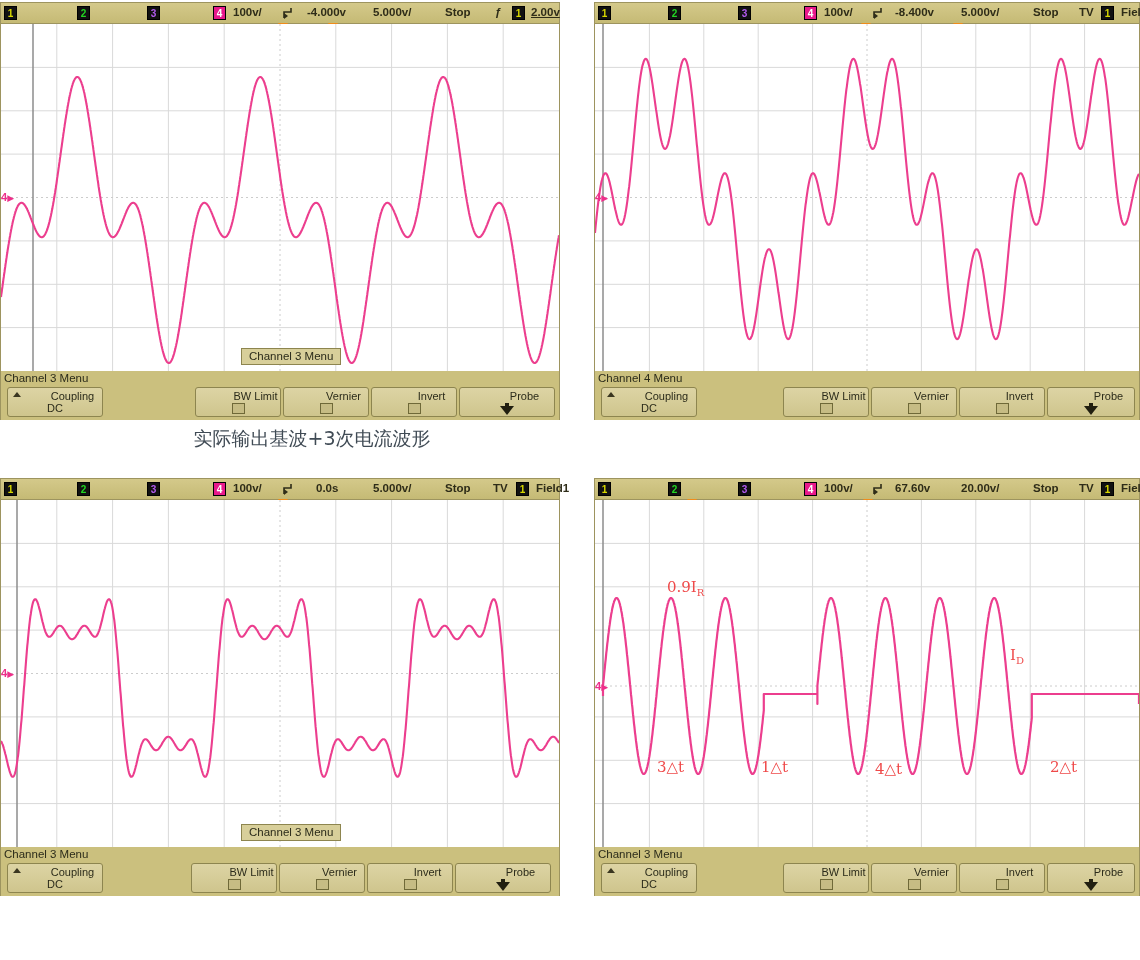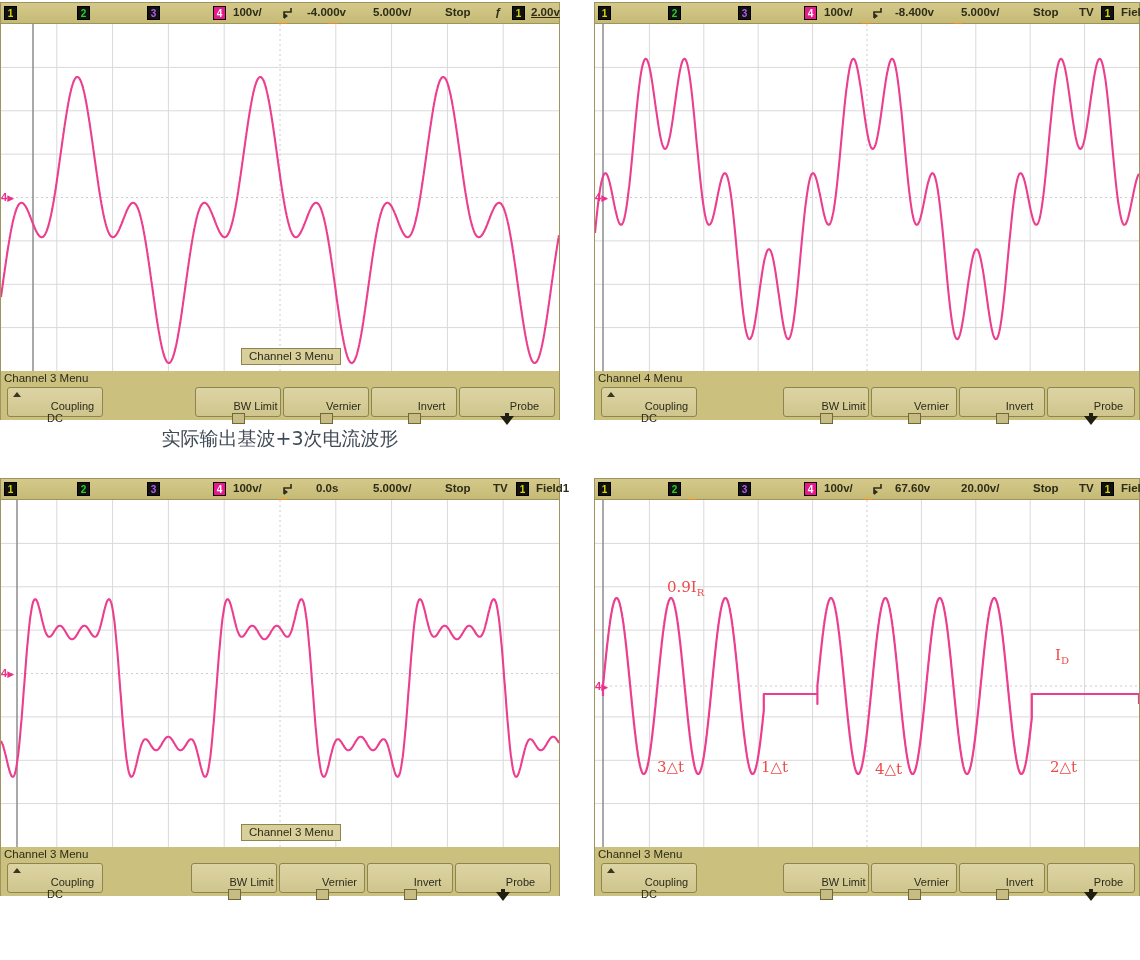--- a/index.html
+++ b/index.html
@@ -82,21 +82,21 @@
     position:absolute;top:16px;
     height:30px;
     background:linear-gradient(#ddd4a4,#cfc58d);
     border:1px solid #8d854f;
     border-radius:3px;
     box-sizing:border-box;
     color:#2b2b1a;
     font-size:11px;
     text-align:center;
   }
-  .skey .l1{display:block;margin-top:12px;line-height:12px;padding-left:35px;}
+  .skey .l1{display:block;margin-top:2px;line-height:12px;padding-left:35px;}
   .skey .l2{display:block;line-height:12px;}
   .skey .box{
     display:block;width:11px;height:9px;margin:1px auto 0 auto;
     background:#c6bc84;border:1px solid #6f6938;
   }
   .skey .uparrow{
     position:absolute;left:5px;top:4px;
     width:0;height:0;
     border-left:4px solid transparent;
     border-right:4px solid transparent;
@@ -218,21 +218,21 @@
           <span class="l1">Invert</span>
           <span class="box"></span>
         </div>
         <div class="skey" style="left:458px;width:96px;">
           <span class="l1">Probe</span>
           <span class="stem"></span>
           <span class="dnarrow"></span>
         </div>
       </div>
     </div>
-    <div class="caption" style="top:424px;">实际输出基波+3次电流波形</div>
+    <div class="caption" style="top:424px;margin-left:32px;">实际输出基波+3次电流波形</div>
   </div>
 
   <div class="fig" style="left:594px;top:2px;">
     <div class="scope" style="width:546px;height:418px;">
 
       <div class="statusbar">
         <span class="chip c1" style="left:3px;">1</span>
         <span class="chip c2" style="left:73px;">2</span>
         <span class="chip c3" style="left:143px;">3</span>
         <span class="chip c4" style="left:209px;">4</span>
@@ -433,21 +433,21 @@
             <line x1="489.6" y1="0" x2="489.6" y2="347"></line>
           </g>
           <line x1="0" y1="186" x2="544" y2="186" stroke="#cccccc" stroke-width="1" stroke-dasharray="2,3"></line>
           <line x1="272" y1="0" x2="272" y2="347" stroke="#cccccc" stroke-width="1" stroke-dasharray="2,3"></line>
           <line x1="8" y1="0" x2="8" y2="347" stroke="#8c8c8c" stroke-width="1.5"></line>
           <path id="trace4" fill="none" stroke="#ec3e8e" stroke-width="2.2" stroke-linejoin="round" d="M8.0,196.0 L8.0,186.0 L8.3,182.6 L8.7,179.2 L9.0,175.9 L9.3,172.5 L9.7,169.2 L10.0,165.8 L10.3,162.6 L10.7,159.3 L11.0,156.1 L11.3,152.9 L11.7,149.8 L12.0,146.7 L12.3,143.7 L12.7,140.8 L13.0,137.9 L13.3,135.1 L13.7,132.4 L14.0,129.7 L14.3,127.2 L14.7,124.7 L15.0,122.3 L15.3,120.0 L15.7,117.8 L16.0,115.7 L16.3,113.7 L16.7,111.9 L17.0,110.1 L17.3,108.4 L17.7,106.9 L18.0,105.5 L18.3,104.2 L18.7,103.0 L19.0,101.9 L19.3,101.0 L19.7,100.2 L20.0,99.5 L20.3,98.9 L20.7,98.5 L21.0,98.2 L21.3,98.0 L21.7,98.0 L22.0,98.1 L22.3,98.3 L22.7,98.7 L23.0,99.2 L23.3,99.8 L23.7,100.5 L24.0,101.4 L24.3,102.4 L24.7,103.5 L25.0,104.8 L25.3,106.1 L25.7,107.6 L26.0,109.2 L26.3,110.9 L26.7,112.7 L27.0,114.7 L27.3,116.7 L27.7,118.8 L28.0,121.1 L28.4,123.4 L28.7,125.8 L29.0,128.4 L29.4,131.0 L29.7,133.7 L30.0,136.4 L30.4,139.3 L30.7,142.2 L31.0,145.1 L31.4,148.2 L31.7,151.3 L32.0,154.4 L32.4,157.6 L32.7,160.8 L33.0,164.1 L33.4,167.4 L33.7,170.7 L34.0,174.1 L34.4,177.4 L34.7,180.8 L35.0,184.2 L35.4,187.6 L35.7,191.0 L36.0,194.4 L36.4,197.7 L36.7,201.1 L37.0,204.4 L37.4,207.7 L37.7,211.0 L38.0,214.2 L38.4,217.4 L38.7,220.5 L39.0,223.6 L39.4,226.7 L39.7,229.6 L40.0,232.6 L40.4,235.4 L40.7,238.2 L41.0,240.9 L41.4,243.5 L41.7,246.0 L42.0,248.4 L42.4,250.8 L42.7,253.0 L43.0,255.2 L43.4,257.2 L43.7,259.1 L44.0,261.0 L44.4,262.7 L44.7,264.3 L45.0,265.8 L45.4,267.2 L45.7,268.4 L46.0,269.5 L46.4,270.5 L46.7,271.4 L47.0,272.2 L47.4,272.8 L47.7,273.3 L48.0,273.7 L48.4,273.9 L48.7,274.0 L49.0,274.0 L49.4,273.8 L49.7,273.5 L50.0,273.1 L50.4,272.6 L50.7,271.9 L51.0,271.1 L51.4,270.2 L51.7,269.1 L52.0,267.9 L52.4,266.6 L52.7,265.2 L53.0,263.7 L53.4,262.0 L53.7,260.3 L54.0,258.4 L54.4,256.4 L54.7,254.3 L55.0,252.1 L55.4,249.8 L55.7,247.5 L56.0,245.0 L56.4,242.4 L56.7,239.8 L57.0,237.1 L57.4,234.3 L57.7,231.4 L58.0,228.5 L58.4,225.5 L58.7,222.4 L59.0,219.3 L59.4,216.1 L59.7,212.9 L60.0,209.7 L60.4,206.4 L60.7,203.1 L61.0,199.7 L61.4,196.4 L61.7,193.0 L62.0,189.6 L62.4,186.2 L62.7,182.8 L63.0,179.4 L63.4,176.1 L63.7,172.7 L64.0,169.4 L64.4,166.0 L64.7,162.8 L65.0,159.5 L65.4,156.3 L65.7,153.1 L66.0,150.0 L66.4,146.9 L66.7,143.9 L67.0,141.0 L67.4,138.1 L67.7,135.3 L68.0,132.6 L68.4,129.9 L68.7,127.3 L69.1,124.9 L69.4,122.5 L69.7,120.2 L70.1,118.0 L70.4,115.9 L70.7,113.9 L71.1,112.0 L71.4,110.2 L71.7,108.5 L72.1,107.0 L72.4,105.6 L72.7,104.2 L73.1,103.0 L73.4,102.0 L73.7,101.0 L74.1,100.2 L74.4,99.5 L74.7,99.0 L75.1,98.5 L75.4,98.2 L75.7,98.0 L76.1,98.0 L76.4,98.1 L76.7,98.3 L77.1,98.7 L77.4,99.1 L77.7,99.7 L78.1,100.5 L78.4,101.3 L78.7,102.3 L79.1,103.4 L79.4,104.7 L79.7,106.0 L80.1,107.5 L80.4,109.1 L80.7,110.8 L81.1,112.6 L81.4,114.5 L81.7,116.6 L82.1,118.7 L82.4,120.9 L82.7,123.3 L83.1,125.7 L83.4,128.2 L83.7,130.8 L84.1,133.5 L84.4,136.2 L84.7,139.1 L85.1,142.0 L85.4,144.9 L85.7,148.0 L86.1,151.1 L86.4,154.2 L86.7,157.4 L87.1,160.6 L87.4,163.9 L87.7,167.2 L88.1,170.5 L88.4,173.8 L88.7,177.2 L89.1,180.6 L89.4,184.0 L89.7,187.4 L90.1,190.8 L90.4,194.1 L90.7,197.5 L91.1,200.9 L91.4,204.2 L91.7,207.5 L92.1,210.8 L92.4,214.0 L92.7,217.2 L93.1,220.3 L93.4,223.4 L93.7,226.5 L94.1,229.5 L94.4,232.4 L94.7,235.2 L95.1,238.0 L95.4,240.7 L95.7,243.3 L96.1,245.8 L96.4,248.3 L96.7,250.6 L97.1,252.9 L97.4,255.0 L97.7,257.1 L98.1,259.0 L98.4,260.9 L98.7,262.6 L99.1,264.2 L99.4,265.7 L99.7,267.1 L100.1,268.3 L100.4,269.5 L100.7,270.5 L101.1,271.4 L101.4,272.1 L101.7,272.8 L102.1,273.3 L102.4,273.6 L102.7,273.9 L103.1,274.0 L103.4,274.0 L103.7,273.8 L104.1,273.5 L104.4,273.1 L104.7,272.6 L105.1,271.9 L105.4,271.1 L105.7,270.2 L106.1,269.2 L106.4,268.0 L106.7,266.7 L107.1,265.3 L107.4,263.8 L107.7,262.1 L108.1,260.4 L108.4,258.5 L108.8,256.5 L109.1,254.4 L109.4,252.3 L109.8,250.0 L110.1,247.6 L110.4,245.1 L110.8,242.6 L111.1,240.0 L111.4,237.2 L111.8,234.4 L112.1,231.6 L112.4,228.6 L112.8,225.6 L113.1,222.6 L113.4,219.5 L113.8,216.3 L114.1,213.1 L114.4,209.9 L114.8,206.6 L115.1,203.3 L115.4,199.9 L115.8,196.6 L116.1,193.2 L116.4,189.8 L116.8,186.4 L117.1,183.0 L117.4,179.7 L117.8,176.3 L118.1,172.9 L118.4,169.6 L118.8,166.3 L119.1,163.0 L119.4,159.7 L119.8,156.5 L120.1,153.3 L120.4,150.2 L120.8,147.1 L121.1,144.1 L121.4,141.2 L121.8,138.3 L122.1,135.5 L122.4,132.7 L122.8,130.1 L123.1,127.5 L123.4,125.0 L123.8,122.6 L124.1,120.3 L124.4,118.1 L124.8,116.0 L125.1,114.0 L125.4,112.1 L125.8,110.3 L126.1,108.6 L126.4,107.1 L126.8,105.6 L127.1,104.3 L127.4,103.1 L127.8,102.0 L128.1,101.1 L128.4,100.3 L128.8,99.6 L129.1,99.0 L129.4,98.5 L129.8,98.2 L130.1,98.1 L130.4,98.0 L130.8,98.1 L131.1,98.3 L131.4,98.6 L131.8,99.1 L132.1,99.7 L132.4,100.4 L132.8,101.3 L133.1,102.3 L133.4,103.4 L133.8,104.6 L134.1,105.9 L134.4,107.4 L134.8,109.0 L135.1,110.7 L135.4,112.5 L135.8,114.4 L136.1,116.4 L136.4,118.6 L136.8,120.8 L137.1,123.1 L137.4,125.5 L137.8,128.0 L138.1,130.6 L138.4,133.3 L138.8,136.1 L139.1,138.9 L139.4,141.8 L139.8,144.7 L140.1,147.8 L140.4,150.9 L140.8,154.0 L141.1,157.2 L141.4,160.4 L141.8,163.7 L142.1,167.0 L142.4,170.3 L142.8,173.6 L143.1,177.0 L143.4,180.4 L143.8,183.8 L144.1,187.1 L144.4,190.5 L144.8,193.9 L145.1,197.3 L145.4,200.6 L145.8,204.0 L146.1,207.3 L146.4,210.6 L146.8,213.8 L147.1,217.0 L147.4,220.1 L147.8,223.2 L148.1,226.3 L148.4,229.3 L148.8,232.2 L149.1,235.0 L149.5,237.8 L149.8,240.5 L150.1,243.1 L150.5,245.7 L150.8,248.1 L151.1,250.5 L151.5,252.7 L151.8,254.9 L152.1,257.0 L152.5,258.9 L152.8,260.7 L153.1,262.5 L153.5,264.1 L153.8,265.6 L154.1,267.0 L154.5,268.3 L154.8,269.4 L155.1,270.4 L155.5,271.3 L155.8,272.1 L156.1,272.7 L156.5,273.2 L156.8,273.6 L157.1,273.9 L157.5,274.0 L157.8,274.0 L158.1,273.8 L158.5,273.6 L158.8,273.2 L159.1,272.6 L159.5,272.0 L159.8,271.2 L160.1,270.3 L160.5,269.2 L160.8,268.1 L161.1,266.8 L161.5,265.4 L161.8,263.9 L162.1,262.2 L162.5,260.5 L162.8,258.6 L163.1,256.7 L163.5,254.6 L163.8,252.4 L164.1,250.1 L164.5,247.8 L164.8,245.3 L165.1,242.8 L165.5,240.1 L165.8,237.4 L166.1,234.6 L166.5,231.8 L166.8,228.8 L167.1,225.8 L167.5,222.8 L167.8,219.7 L168.1,216.5 L168.5,213.3 L168.8,210.1 L168.8,194.0 L170.3,194.0 L220.9,194.0 L222.4,194.0 L222.4,204.0 L222.4,186.0 L222.7,182.6 L223.1,179.2 L223.4,175.9 L223.7,172.5 L224.1,169.2 L224.4,165.8 L224.7,162.6 L225.1,159.3 L225.4,156.1 L225.7,152.9 L226.1,149.8 L226.4,146.8 L226.7,143.8 L227.1,140.8 L227.4,137.9 L227.7,135.1 L228.1,132.4 L228.4,129.8 L228.7,127.2 L229.1,124.7 L229.4,122.3 L229.7,120.0 L230.1,117.9 L230.4,115.8 L230.7,113.8 L231.1,111.9 L231.4,110.1 L231.7,108.5 L232.1,106.9 L232.4,105.5 L232.7,104.2 L233.1,103.0 L233.4,101.9 L233.7,101.0 L234.1,100.2 L234.4,99.5 L234.7,98.9 L235.1,98.5 L235.4,98.2 L235.7,98.0 L236.1,98.0 L236.4,98.1 L236.7,98.3 L237.1,98.7 L237.4,99.2 L237.7,99.8 L238.1,100.5 L238.4,101.4 L238.7,102.4 L239.1,103.5 L239.4,104.7 L239.7,106.1 L240.1,107.6 L240.4,109.1 L240.7,110.9 L241.1,112.7 L241.4,114.6 L241.7,116.6 L242.1,118.8 L242.4,121.0 L242.7,123.3 L243.1,125.8 L243.4,128.3 L243.7,130.9 L244.1,133.6 L244.4,136.3 L244.7,139.2 L245.1,142.1 L245.4,145.0 L245.7,148.1 L246.1,151.1 L246.4,154.3 L246.7,157.5 L247.1,160.7 L247.4,164.0 L247.7,167.3 L248.1,170.6 L248.4,173.9 L248.7,177.3 L249.1,180.7 L249.4,184.1 L249.7,187.4 L250.1,190.8 L250.4,194.2 L250.7,197.6 L251.1,200.9 L251.4,204.3 L251.7,207.6 L252.1,210.8 L252.4,214.1 L252.7,217.2 L253.1,220.4 L253.4,223.5 L253.7,226.5 L254.1,229.5 L254.4,232.4 L254.7,235.3 L255.1,238.0 L255.4,240.7 L255.7,243.3 L256.1,245.9 L256.4,248.3 L256.7,250.6 L257.1,252.9 L257.4,255.1 L257.7,257.1 L258.1,259.0 L258.4,260.9 L258.7,262.6 L259.1,264.2 L259.4,265.7 L259.7,267.1 L260.1,268.3 L260.4,269.5 L260.7,270.5 L261.1,271.4 L261.4,272.1 L261.7,272.8 L262.1,273.3 L262.4,273.6 L262.7,273.9 L263.1,274.0 L263.4,274.0 L263.7,273.8 L264.1,273.5 L264.4,273.1 L264.7,272.6 L265.1,271.9 L265.4,271.1 L265.7,270.2 L266.1,269.2 L266.4,268.0 L266.7,266.7 L267.1,265.3 L267.4,263.8 L267.7,262.1 L268.1,260.4 L268.4,258.5 L268.7,256.5 L269.1,254.5 L269.4,252.3 L269.7,250.0 L270.1,247.6 L270.4,245.2 L270.7,242.6 L271.1,240.0 L271.4,237.3 L271.7,234.5 L272.1,231.6 L272.4,228.7 L272.7,225.7 L273.1,222.6 L273.4,219.5 L273.7,216.4 L274.1,213.2 L274.4,209.9 L274.7,206.6 L275.1,203.3 L275.4,200.0 L275.7,196.6 L276.1,193.3 L276.4,189.9 L276.8,186.5 L277.1,183.1 L277.4,179.7 L277.8,176.4 L278.1,173.0 L278.4,169.7 L278.8,166.3 L279.1,163.1 L279.4,159.8 L279.8,156.6 L280.1,153.4 L280.4,150.3 L280.8,147.2 L281.1,144.2 L281.4,141.3 L281.8,138.4 L282.1,135.6 L282.4,132.8 L282.8,130.2 L283.1,127.6 L283.4,125.1 L283.8,122.7 L284.1,120.4 L284.4,118.2 L284.8,116.1 L285.1,114.1 L285.4,112.2 L285.8,110.4 L286.1,108.7 L286.4,107.1 L286.8,105.7 L287.1,104.4 L287.4,103.2 L287.8,102.1 L288.1,101.1 L288.4,100.3 L288.8,99.6 L289.1,99.0 L289.4,98.6 L289.8,98.2 L290.1,98.1 L290.4,98.0 L290.8,98.1 L291.1,98.3 L291.4,98.6 L291.8,99.1 L292.1,99.7 L292.4,100.4 L292.8,101.2 L293.1,102.2 L293.4,103.3 L293.8,104.5 L294.1,105.9 L294.4,107.3 L294.8,108.9 L295.1,110.6 L295.4,112.4 L295.8,114.3 L296.1,116.3 L296.4,118.4 L296.8,120.7 L297.1,123.0 L297.4,125.4 L297.8,127.9 L298.1,130.5 L298.4,133.2 L298.8,135.9 L299.1,138.7 L299.4,141.6 L299.8,144.6 L300.1,147.6 L300.4,150.7 L300.8,153.8 L301.1,157.0 L301.4,160.2 L301.8,163.5 L302.1,166.8 L302.4,170.1 L302.8,173.4 L303.1,176.8 L303.4,180.2 L303.8,183.5 L304.1,186.9 L304.4,190.3 L304.8,193.7 L305.1,197.1 L305.4,200.4 L305.8,203.8 L306.1,207.1 L306.4,210.3 L306.8,213.6 L307.1,216.8 L307.4,219.9 L307.8,223.0 L308.1,226.1 L308.4,229.1 L308.8,232.0 L309.1,234.8 L309.4,237.6 L309.8,240.3 L310.1,242.9 L310.4,245.5 L310.8,247.9 L311.1,250.3 L311.4,252.6 L311.8,254.7 L312.1,256.8 L312.4,258.8 L312.8,260.6 L313.1,262.4 L313.4,264.0 L313.8,265.5 L314.1,266.9 L314.4,268.2 L314.8,269.3 L315.1,270.3 L315.4,271.2 L315.8,272.0 L316.1,272.7 L316.4,273.2 L316.8,273.6 L317.1,273.9 L317.4,274.0 L317.8,274.0 L318.1,273.9 L318.4,273.6 L318.8,273.2 L319.1,272.7 L319.4,272.0 L319.8,271.3 L320.1,270.4 L320.4,269.3 L320.8,268.2 L321.1,266.9 L321.4,265.5 L321.8,264.0 L322.1,262.4 L322.4,260.7 L322.8,258.8 L323.1,256.8 L323.4,254.8 L323.8,252.6 L324.1,250.4 L324.4,248.0 L324.8,245.5 L325.1,243.0 L325.4,240.4 L325.8,237.7 L326.1,234.9 L326.4,232.0 L326.8,229.1 L327.1,226.1 L327.4,223.1 L327.8,220.0 L328.1,216.8 L328.4,213.6 L328.8,210.4 L329.1,207.1 L329.4,203.8 L329.8,200.5 L330.1,197.1 L330.4,193.8 L330.8,190.4 L331.1,187.0 L331.4,183.6 L331.8,180.2 L332.1,176.9 L332.4,173.5 L332.8,170.2 L333.1,166.8 L333.4,163.5 L333.8,160.3 L334.1,157.1 L334.4,153.9 L334.8,150.8 L335.1,147.7 L335.4,144.7 L335.8,141.7 L336.1,138.8 L336.4,136.0 L336.8,133.2 L337.1,130.5 L337.4,128.0 L337.8,125.5 L338.1,123.0 L338.4,120.7 L338.8,118.5 L339.1,116.4 L339.4,114.4 L339.8,112.4 L340.1,110.6 L340.4,108.9 L340.8,107.4 L341.1,105.9 L341.4,104.6 L341.8,103.3 L342.1,102.2 L342.4,101.3 L342.8,100.4 L343.1,99.7 L343.4,99.1 L343.8,98.6 L344.1,98.3 L344.4,98.1 L344.8,98.0 L345.1,98.1 L345.4,98.2 L345.8,98.6 L346.1,99.0 L346.4,99.6 L346.8,100.3 L347.1,101.1 L347.4,102.1 L347.8,103.1 L348.1,104.3 L348.4,105.7 L348.8,107.1 L349.1,108.7 L349.4,110.3 L349.8,112.1 L350.1,114.0 L350.4,116.0 L350.8,118.1 L351.1,120.3 L351.4,122.6 L351.8,125.0 L352.1,127.5 L352.4,130.1 L352.8,132.8 L353.1,135.5 L353.4,138.3 L353.8,141.2 L354.1,144.1 L354.4,147.1 L354.8,150.2 L355.1,153.3 L355.4,156.5 L355.8,159.7 L356.1,163.0 L356.4,166.3 L356.8,169.6 L357.1,172.9 L357.4,176.3 L357.8,179.7 L358.1,183.0 L358.4,186.4 L358.8,189.8 L359.1,193.2 L359.4,196.6 L359.8,199.9 L360.1,203.3 L360.4,206.6 L360.8,209.9 L361.1,213.1 L361.4,216.3 L361.8,219.5 L362.1,222.6 L362.4,225.6 L362.8,228.6 L363.1,231.5 L363.4,234.4 L363.8,237.2 L364.1,239.9 L364.4,242.6 L364.8,245.1 L365.1,247.6 L365.4,250.0 L365.8,252.2 L366.1,254.4 L366.4,256.5 L366.8,258.5 L367.1,260.3 L367.4,262.1 L367.8,263.7 L368.1,265.3 L368.4,266.7 L368.8,268.0 L369.1,269.2 L369.4,270.2 L369.8,271.1 L370.1,271.9 L370.4,272.6 L370.8,273.1 L371.1,273.5 L371.4,273.8 L371.8,274.0 L372.1,274.0 L372.4,273.9 L372.8,273.6 L373.1,273.3 L373.4,272.8 L373.8,272.1 L374.1,271.4 L374.4,270.5 L374.8,269.5 L375.1,268.4 L375.4,267.1 L375.8,265.7 L376.1,264.2 L376.4,262.6 L376.8,260.9 L377.1,259.1 L377.4,257.1 L377.8,255.1 L378.1,252.9 L378.4,250.7 L378.8,248.4 L379.1,245.9 L379.4,243.4 L379.8,240.8 L380.1,238.1 L380.4,235.3 L380.8,232.5 L381.1,229.6 L381.4,226.6 L381.8,223.6 L382.1,220.5 L382.4,217.3 L382.8,214.1 L383.1,210.9 L383.5,207.6 L383.8,204.3 L384.1,201.0 L384.5,197.7 L384.8,194.3 L385.1,190.9 L385.5,187.5 L385.8,184.1 L386.1,180.7 L386.5,177.4 L386.8,174.0 L387.1,170.7 L387.5,167.3 L387.8,164.0 L388.1,160.8 L388.5,157.5 L388.8,154.4 L389.1,151.2 L389.5,148.1 L389.8,145.1 L390.1,142.1 L390.5,139.2 L390.8,136.4 L391.1,133.6 L391.5,130.9 L391.8,128.3 L392.1,125.8 L392.5,123.4 L392.8,121.1 L393.1,118.8 L393.5,116.7 L393.8,114.6 L394.1,112.7 L394.5,110.9 L394.8,109.2 L395.1,107.6 L395.5,106.1 L395.8,104.7 L396.1,103.5 L396.5,102.4 L396.8,101.4 L397.1,100.5 L397.5,99.8 L397.8,99.2 L398.1,98.7 L398.5,98.3 L398.8,98.1 L399.1,98.0 L399.5,98.0 L399.8,98.2 L400.1,98.5 L400.5,98.9 L400.8,99.5 L401.1,100.2 L401.5,101.0 L401.8,101.9 L402.1,103.0 L402.5,104.1 L402.8,105.5 L403.1,106.9 L403.5,108.4 L403.8,110.1 L404.1,111.8 L404.5,113.7 L404.8,115.7 L405.1,117.8 L405.5,120.0 L405.8,122.3 L406.1,124.7 L406.5,127.1 L406.8,129.7 L407.1,132.4 L407.5,135.1 L407.8,137.9 L408.1,140.8 L408.5,143.7 L408.8,146.7 L409.1,149.8 L409.5,152.9 L409.8,156.0 L410.1,159.2 L410.5,162.5 L410.8,165.8 L411.1,169.1 L411.5,172.4 L411.8,175.8 L412.1,179.2 L412.5,182.5 L412.8,185.9 L413.1,189.3 L413.5,192.7 L413.8,196.1 L414.1,199.4 L414.5,202.8 L414.8,206.1 L415.1,209.4 L415.5,212.6 L415.8,215.8 L416.1,219.0 L416.5,222.1 L416.8,225.2 L417.1,228.2 L417.5,231.1 L417.8,234.0 L418.1,236.8 L418.5,239.5 L418.8,242.2 L419.1,244.7 L419.5,247.2 L419.8,249.6 L420.1,251.9 L420.5,254.1 L420.8,256.2 L421.1,258.2 L421.5,260.1 L421.8,261.8 L422.1,263.5 L422.5,265.1 L422.8,266.5 L423.1,267.8 L423.5,269.0 L423.8,270.0 L424.1,271.0 L424.5,271.8 L424.8,272.5 L425.1,273.1 L425.5,273.5 L425.8,273.8 L426.1,274.0 L426.5,274.0 L426.8,273.9 L427.1,273.7 L427.5,273.3 L427.8,272.9 L428.1,272.2 L428.5,271.5 L428.8,270.6 L429.1,269.7 L429.5,268.5 L429.8,267.3 L430.1,266.0 L430.5,264.5 L430.8,262.9 L431.1,261.2 L431.5,259.4 L431.8,257.4 L432.1,255.4 L432.5,253.3 L432.8,251.0 L433.1,248.7 L433.5,246.3 L433.8,243.8 L434.1,241.2 L434.5,238.5 L434.8,235.7 L435.1,232.9 L435.5,230.0 L435.8,227.0 L436.1,224.0 L436.5,220.9 L436.8,217.8 L436.8,194.0 L438.3,194.0 L542.5,194.0 L544.0,194.0 L544.0,204.0"></path>
         </svg>
         <div class="gndmark" style="left:0px;top:180px;">4<span style="font-size:9px;">▶</span></div>
         <div id="anno-host-4">
             <div class="anno" style="left: 72px; top: 78px;"><span>0.9I</span><sub>R</sub></div>
-            <div class="anno" style="left: 460px; top: 146px;"><span>I</span><sub>D</sub></div>
+            <div class="anno" style="left: 415px; top: 146px;"><span>I</span><sub>D</sub></div>
             <div class="anno" style="left: 62px; top: 258px;">3△t</div>
             <div class="anno" style="left: 166px; top: 258px;">1△t</div>
             <div class="anno" style="left: 280px; top: 260px;">4△t</div>
             <div class="anno" style="left: 455px; top: 258px; text-align: center;">2△t</div>
           </div>
       </div>
 
       <div class="softbar" style="height:49px;">
         <span class="softtitle">Channel 3 Menu</span>
         <div class="skey" style="left:6px;width:96px;">

